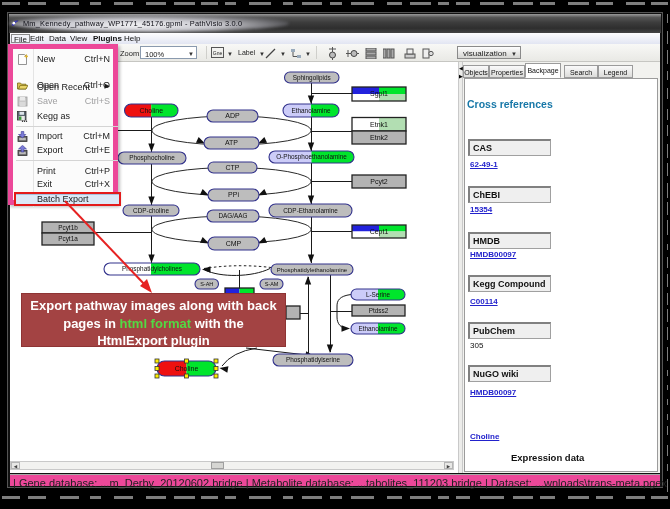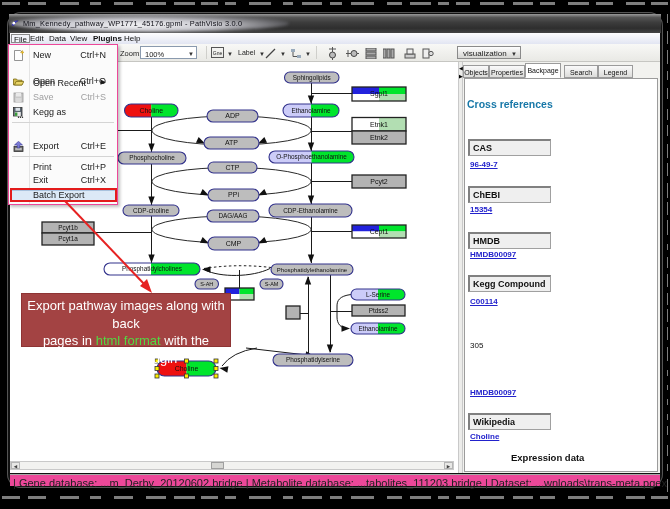--- a/index.html
+++ b/index.html
@@ -1,21 +1,21 @@
 <!DOCTYPE html>
 <html><head>
 <meta charset="utf-8">
 <style>
 * { margin:0; padding:0; box-sizing:border-box; }
 body { font-family:"Liberation Sans", sans-serif; }
 #screen { position:relative; width:670px; height:509px; background:#000; overflow:hidden; }
 
 
 #win { position:absolute; left:7px; top:12px; width:656px; height:476px;
-  background:#111; border-radius:14px;
+  background:#111; border-radius:0;
   box-shadow: inset 0 0 0 1px #555;
 }
 #titlebar { position:absolute; left:2px; top:2px; width:652px; height:19px;
   background:linear-gradient(180deg,#9a9a9a 0%,#555 18%,#3c3c3c 45%,#2e2e2e 75%,#444 100%);
   color:#0e0e16; font-size:7.4px; }
 #tglow { position:absolute; left:0px; top:1px; width:280px; height:17px; border-radius:50%;
   background:radial-gradient(ellipse at 45% 60%, rgba(250,250,252,0.98) 0%, rgba(215,215,222,0.9) 40%, rgba(150,150,160,0.35) 70%, rgba(120,120,130,0) 88%); filter:blur(1.5px);}
 #titlebar .ticon { position:absolute; left:2px; top:5px; width:9px; height:9px; }
 #titlebar .ttext { position:absolute; left:14px; top:5px; letter-spacing:0.2px; }
 
@@ -49,34 +49,34 @@
 h2.xref { position:absolute; left:2px; top:20px; font-size:10.5px; color:#1878a8; }
 .refbox { position:absolute; left:3px; width:83px; height:17px; background:#efefef;
   border-top:2px solid #808080; border-left:2px solid #808080; border-right:1px solid #a0a0a0; border-bottom:1px solid #a0a0a0;
   font-size:9px; font-weight:bold; color:#111; padding-left:3px; padding-top:2px; white-space:nowrap;}
 .reflink { position:absolute; left:5px; font-size:8px; font-weight:bold; color:#2222cc; text-decoration:underline; }
 .refplain { position:absolute; left:5px; font-size:8px; color:#111; }
 .expr { position:absolute; left:3px; font-size:9.5px; font-weight:bold; color:#111;}
 
 
 #filemenu { position:absolute; left:8px; top:44px; width:110px; height:161px; background:#fbfbfb;
-  border:1px solid #ec4899; box-shadow:2px 2px 3px rgba(0,0,0,0.25); z-index:10; font-size:9px; color:#1a1a1a;}
+  border:5px solid #ec4899; box-shadow:2px 2px 3px rgba(0,0,0,0.25); z-index:10; font-size:9px; color:#1a1a1a;}
 .menuitem { position:absolute; left:1px; width:107px; height:14px; }
 .menuitem .lbl { position:absolute; left:23px; top:2px; white-space:nowrap;}
 .menuitem .acc { position:absolute; right:11px; top:2px; }
 .menuitem.gray { color:#9f9fa0; }
 .msep { position:absolute; left:3px; width:102px; border-top:1px solid #d4d4d4; }
 .micon { position:absolute; left:3px; top:2px; width:11px; height:11px; }
 #batchhl { position:absolute; left:2px; top:145px; width:105px; height:11px; background:#dce9f7; border:1px solid #a8c2de;}
 #batchbox { position:absolute; left:1px; top:143px; width:107px; height:14px; border:2px solid #e31b1b; z-index:3;}
 
 
-#annot { position:absolute; left:21px; top:293px; width:210px; height:54px;
+#annot { position:absolute; left:21px; top:293px; width:265px; height:54px;
   background:#a34343; border:1px solid #8e3434; z-index:6;
-  color:#fff; font-weight:normal; font-size:13px; text-align:center; line-height:17.5px; padding-top:3px;}
+  color:#fff; font-weight:bold; font-size:13px; text-align:center; line-height:17.5px; padding-top:3px;}
 #annot .grn { color:#52d943; }
 
 
 #arrowsvg { position:absolute; left:0; top:0; width:670px; height:509px; z-index:20; pointer-events:none; }
 
 
 .dash { position:absolute; height:3px; background:#7e7e7e; }
 </style>
 </head>
 <body>
@@ -474,30 +474,31 @@
 
       <div id="rpanel">
         <span class="tab" style="left:0px; width:26px;">Objects</span>
         <span class="tab" style="left:26px; width:36px;">Properties</span>
         <span class="tab sel" style="left:62px; width:36px;">Backpage</span>
         <span class="tab" style="left:101px; width:34px;">Search</span>
         <span class="tab" style="left:135px; width:35px;">Legend</span>
         <div id="rcontent">
           <h2 class="xref" style="top:19px;">Cross references</h2>
           <div class="refbox" style="top:60px;">CAS</div>
-          <span class="reflink" style="top:81px;">96-49-7</span>
+          <span class="reflink" style="top:81px;">62-49-1</span>
           <div class="refbox" style="top:107px;">ChEBI</div>
           <span class="reflink" style="top:126px;">15354</span>
           <div class="refbox" style="top:153px;">HMDB</div>
           <span class="reflink" style="top:171px;">HMDB00097</span>
           <div class="refbox" style="top:196px;">Kegg Compound</div>
           <span class="reflink" style="top:218px;">C00114</span>
+          <div class="refbox" style="top:243px;">PubChem</div>
           <span class="refplain" style="top:262px;">305</span>
+          <div class="refbox" style="top:286px;">NuGO wiki</div>
           <span class="reflink" style="top:309px;">HMDB00097</span>
-          <div class="refbox" style="top:334px;">Wikipedia</div>
           <span class="reflink" style="top:353px;">Choline</span>
           <span class="expr" style="top:373px;padding-left:43px;">Expression data</span>
         </div>
       </div>
 
       <div id="hscroll">
         <span class="sarrow" style="left:0px;">◀</span>
         <span class="sarrow" style="right:0px;">▶</span>
         <span id="hthumb"></span>
       </div>
@@ -548,20 +549,29 @@
           <rect x="2.5" y="0.8" width="4.5" height="3" fill="#dde4ea"></rect>
           <rect x="1.8" y="5" width="6" height="4" fill="#e8e8e8"></rect>
           <rect x="2" y="5.5" width="2.4" height="3.4" fill="#3a9a3a"></rect>
           <circle cx="5.5" cy="10.2" r="0.7" fill="#222"></circle>
           <circle cx="7.5" cy="10.2" r="0.7" fill="#222"></circle>
           <circle cx="9.5" cy="10.2" r="0.7" fill="#222"></circle>
         </svg>
       <span class="lbl">Kegg as</span>
       </div>
     <div class="msep" style="top:77px;"></div>
+    <div class="menuitem" style="top:80px;">
+      <svg class="micon" viewBox="0 0 11 11">
+          <rect x="1" y="5.5" width="9" height="5" fill="#666" stroke="#333" stroke-width="0.8"></rect>
+          <rect x="2.2" y="6.8" width="6.6" height="2.4" fill="#bbb"></rect>
+          <path d="M4.2 0.5 h2.6 v3 h2 L5.5 7 1.5 3.5 h2.7 z" fill="#7a7ad8" stroke="#3a3a90" stroke-width="0.6"></path>
+        </svg>
+      <span class="lbl">Import</span>
+        <span class="acc">Ctrl+M</span>
+      </div>
     <div class="menuitem" style="top:94px;">
       <svg class="micon" viewBox="0 0 11 11">
           <rect x="1" y="5.5" width="9" height="5" fill="#666" stroke="#333" stroke-width="0.8"></rect>
           <rect x="2.2" y="6.8" width="6.6" height="2.4" fill="#bbb"></rect>
           <path d="M5.5 0.3 L9.5 4 h-2.7 v3 H4.2 v-3 H1.5 z" fill="#7a7ad8" stroke="#3a3a90" stroke-width="0.6"></path>
         </svg>
       <span class="lbl">Export</span>
         <span class="acc">Ctrl+E</span>
       </div>
     <div class="msep" style="top:111px;"></div>

